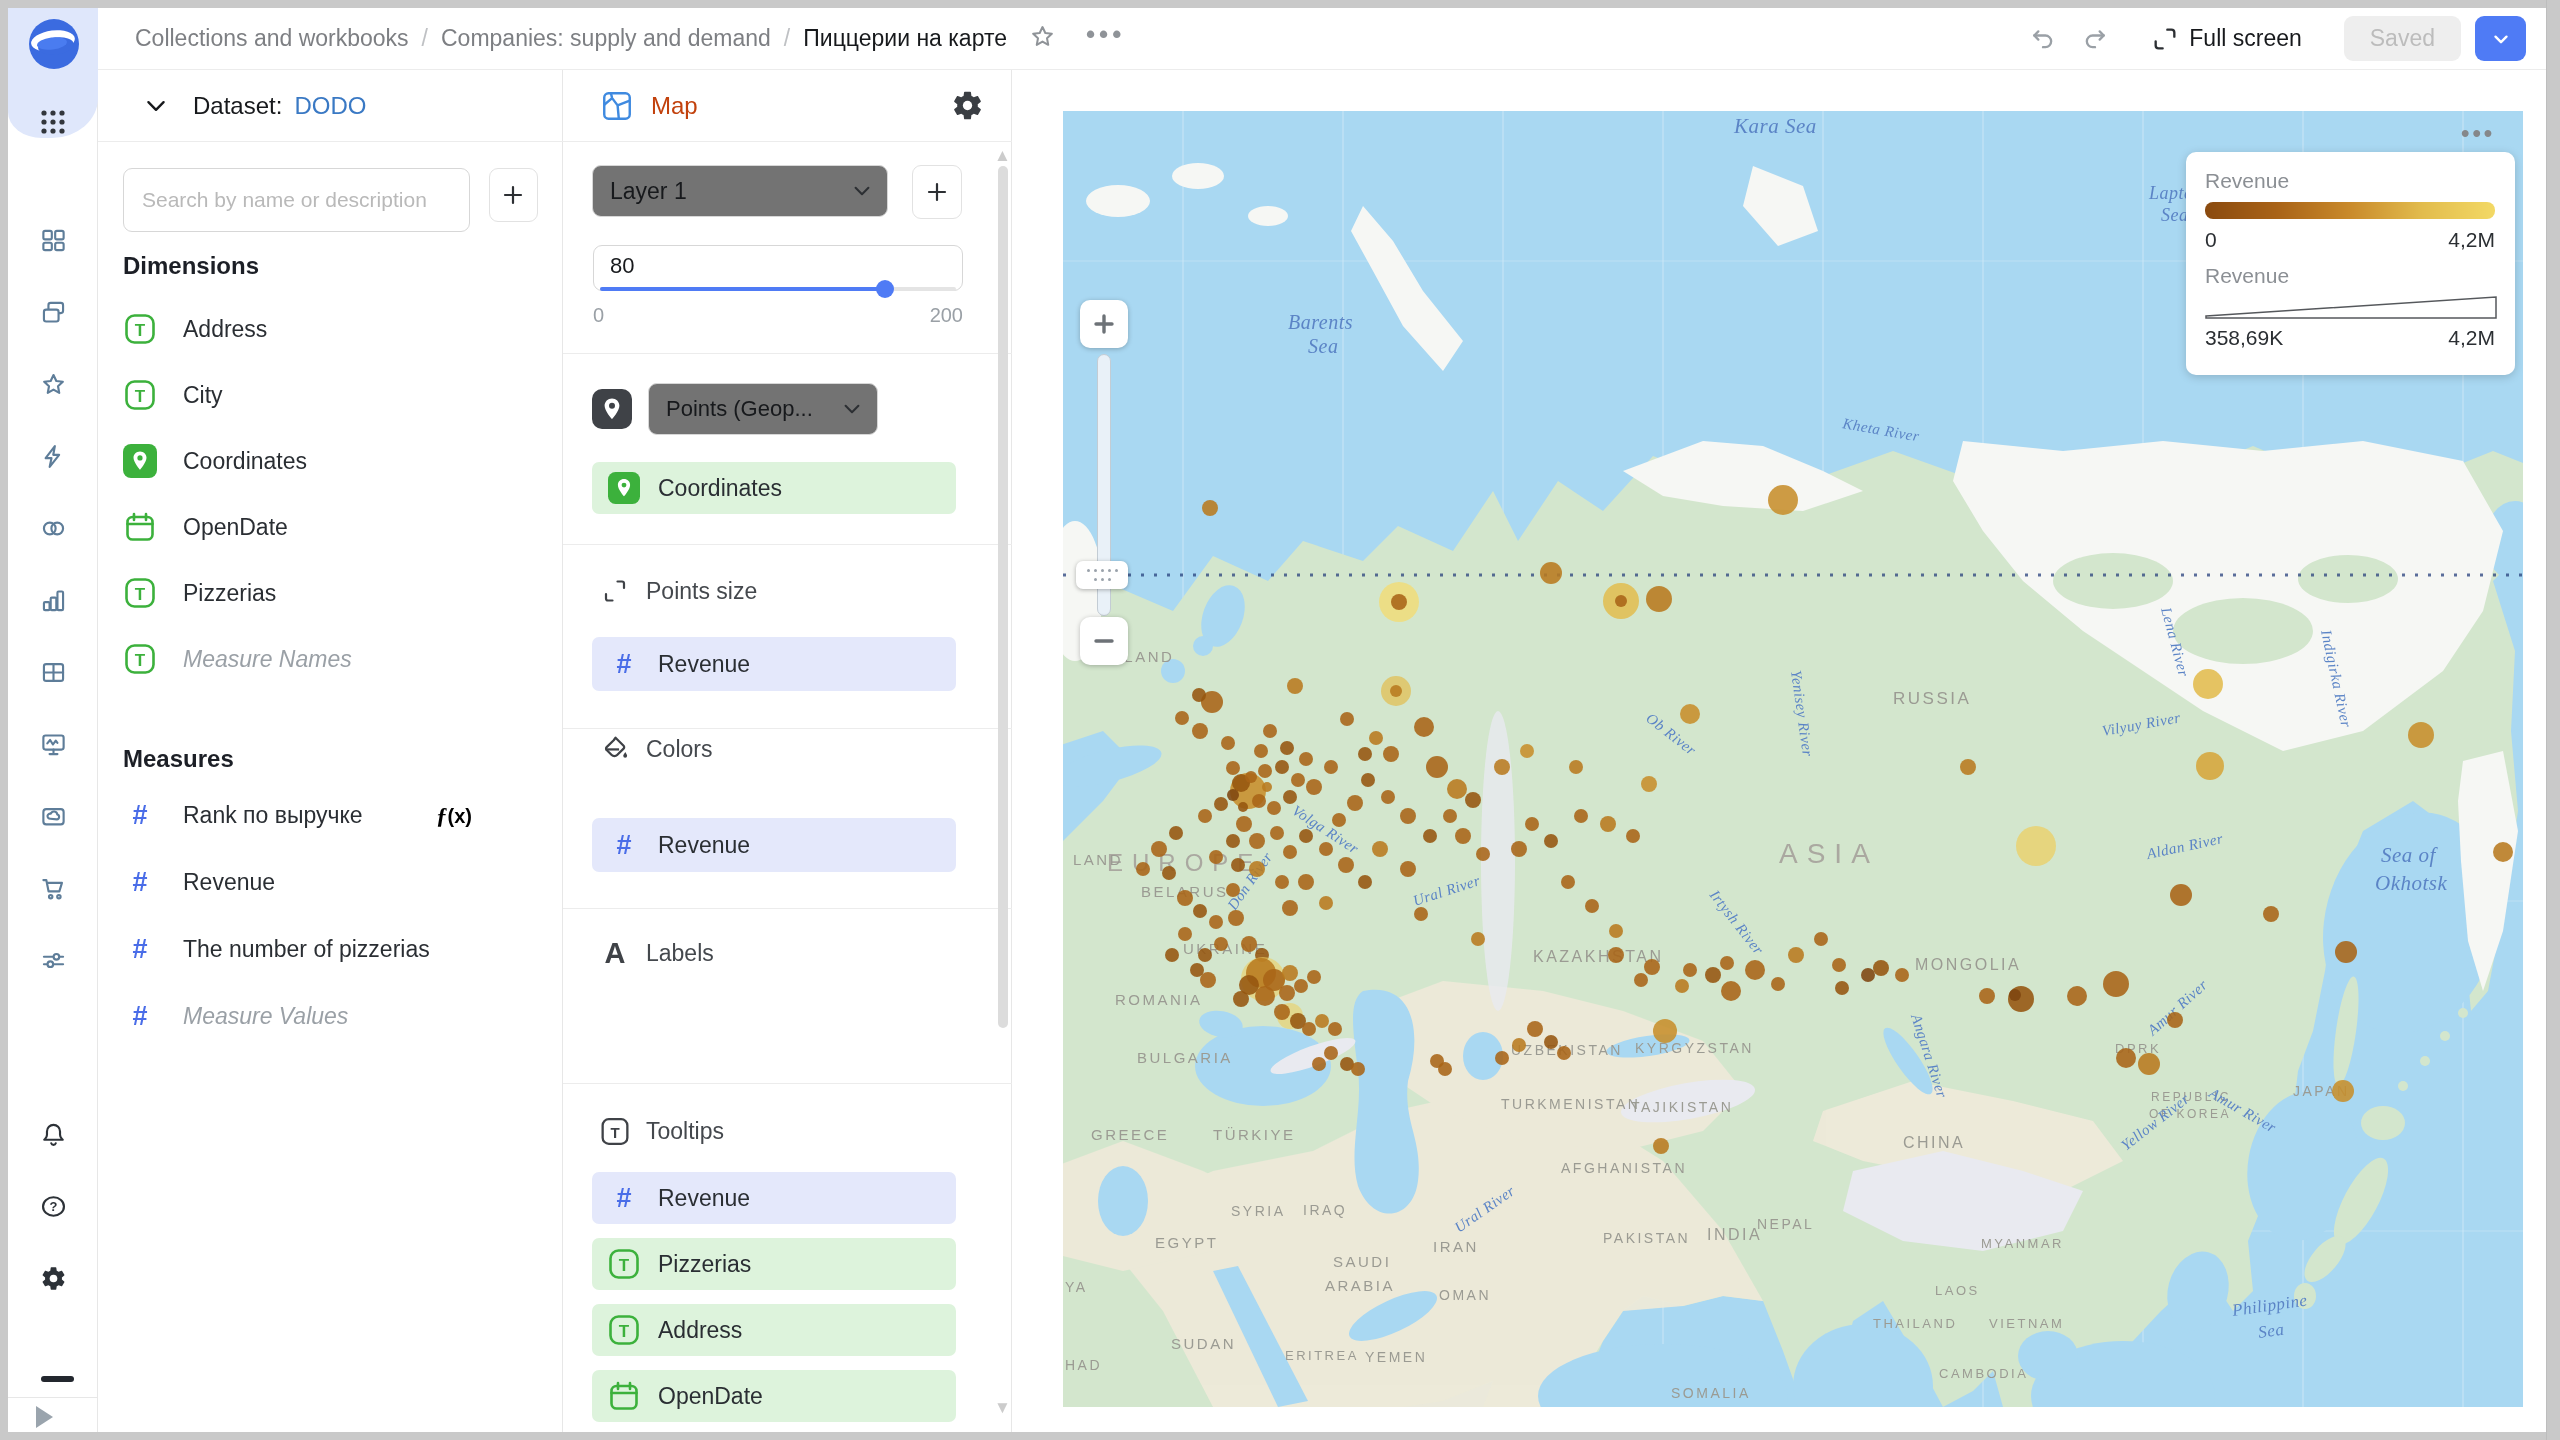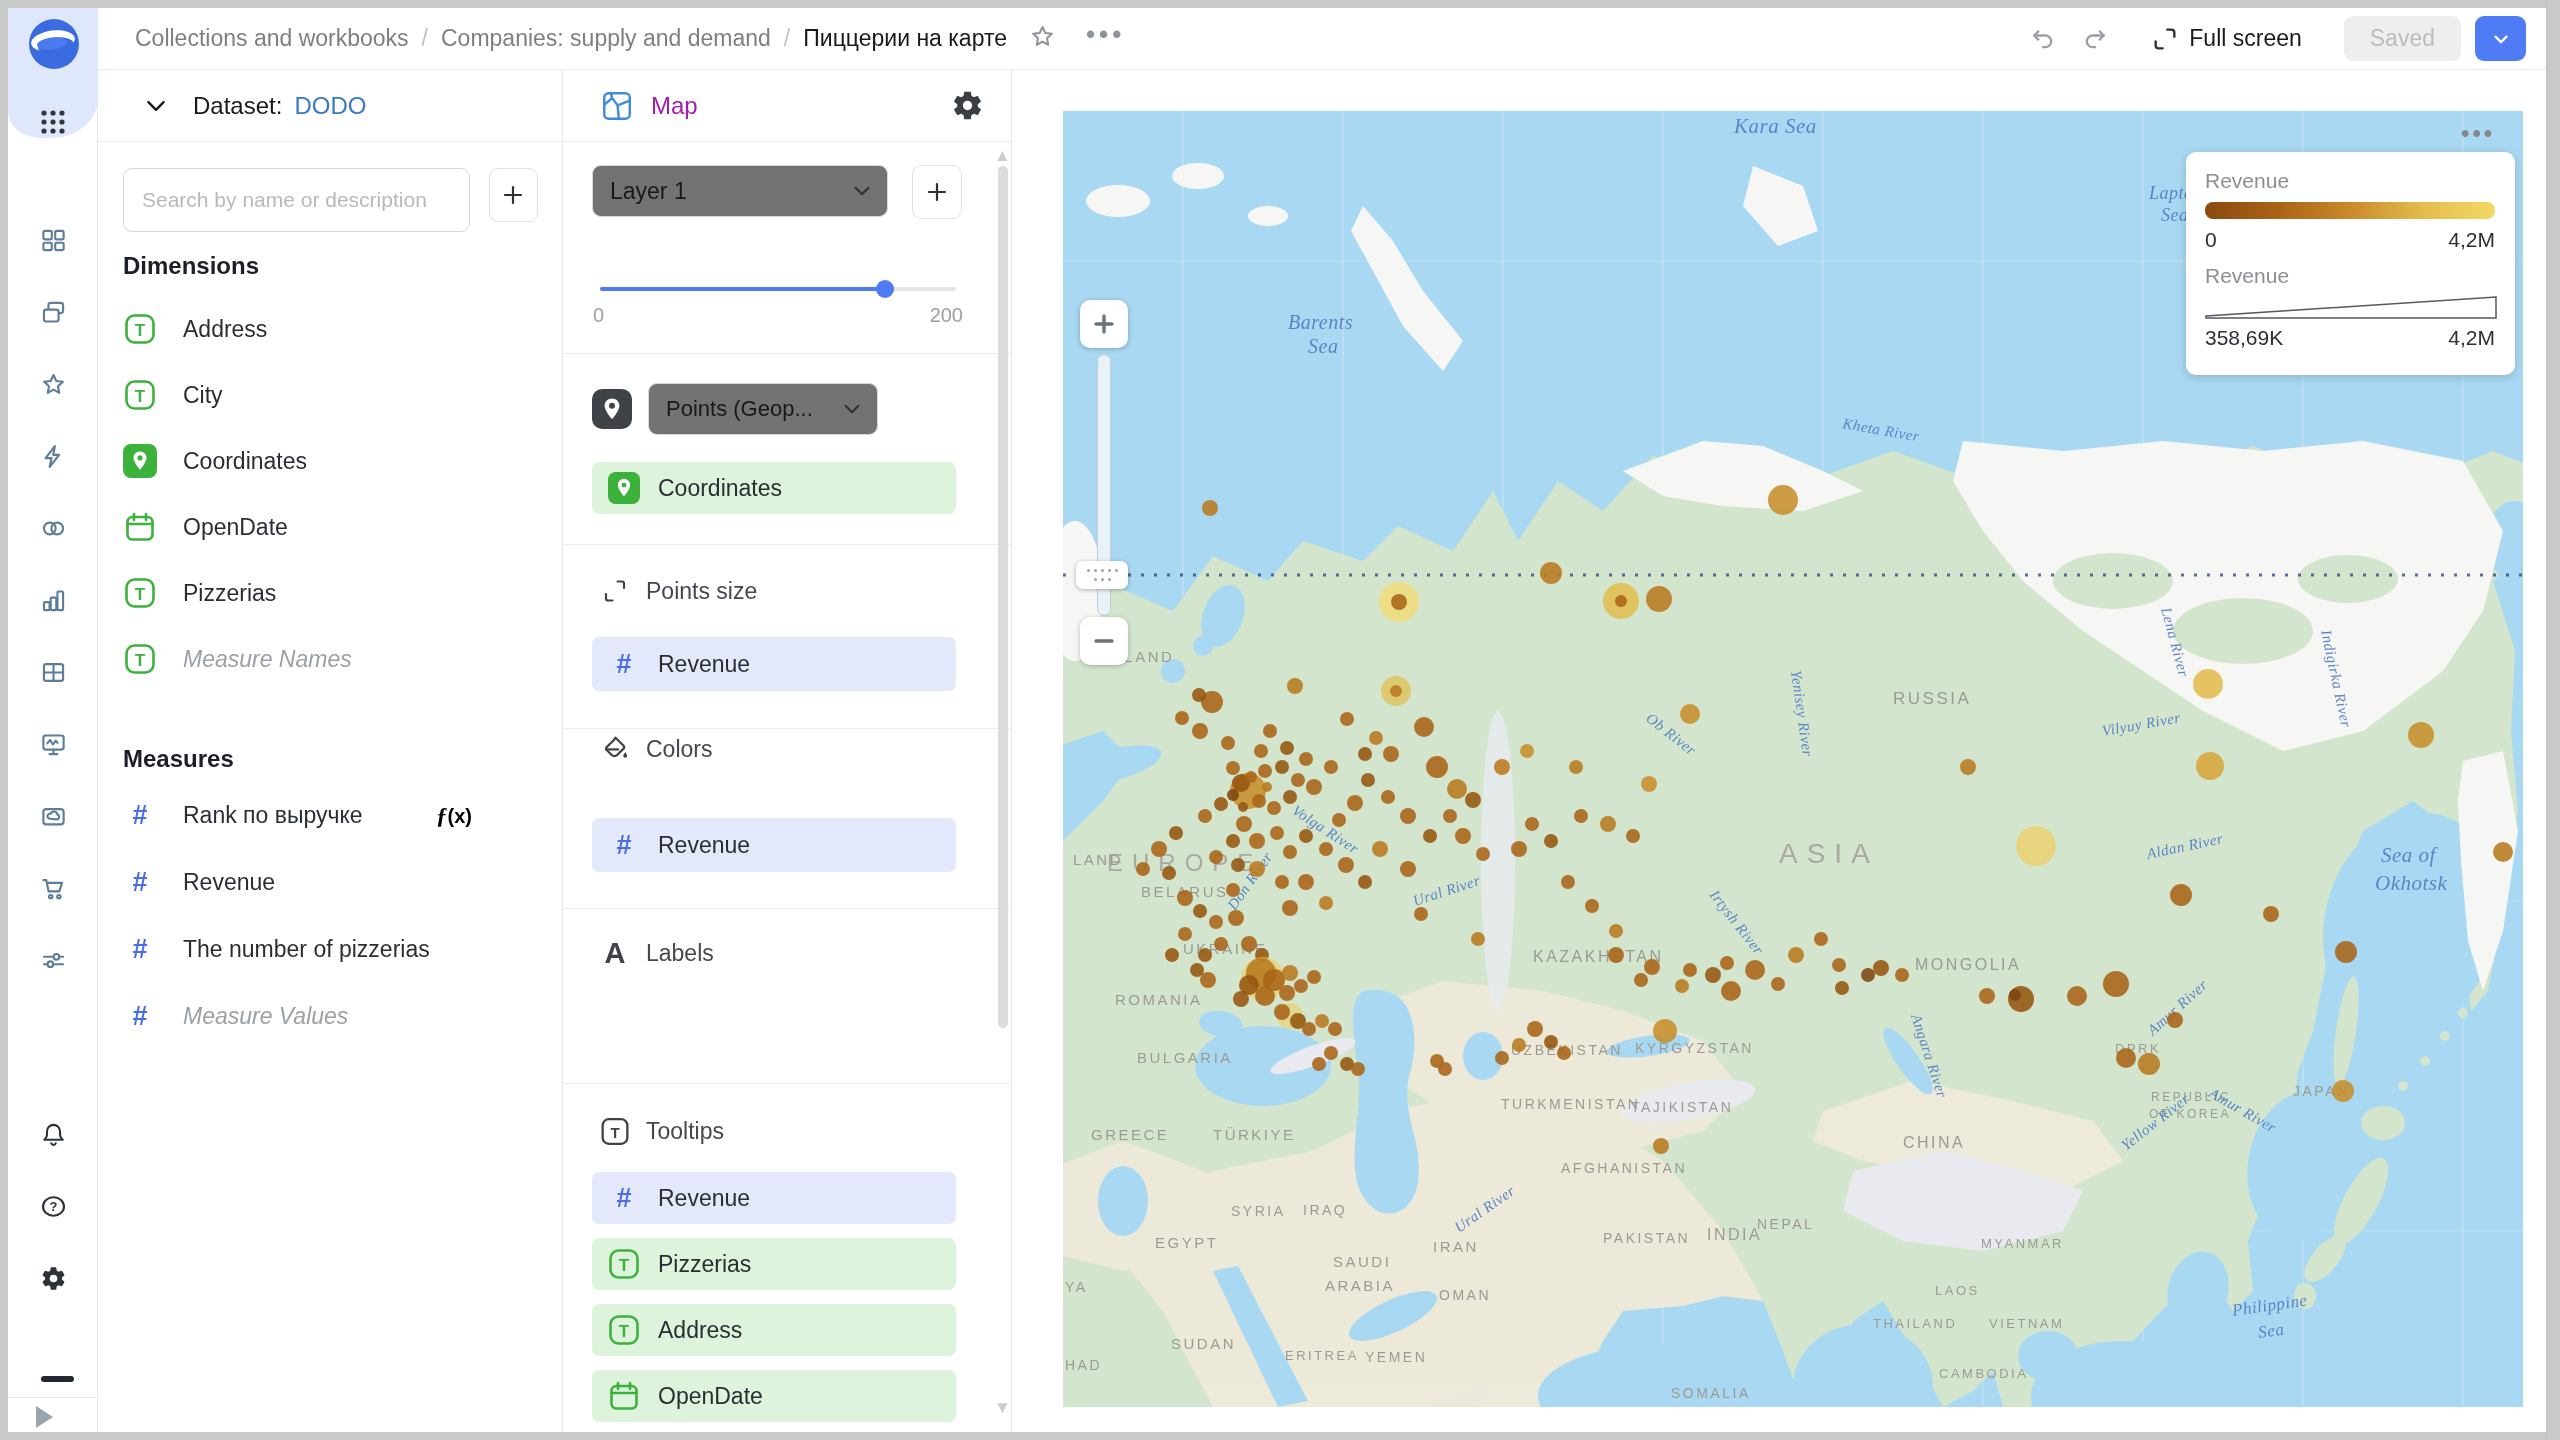--- a/index.html
+++ b/index.html
@@ -61,21 +61,21 @@
   #ds-meas .fld-row { height:67px; }
   .fld-ico { width:34px; height:34px; flex:0 0 34px; display:flex; align-items:center; justify-content:center; }
   .fld-label { font-size:23px; color:#2a2e33; margin-left:26px; }
   .fld-label.muted { color:#9aa0a6; font-style:italic; }
   .fx-badge { margin-left:auto; margin-right:90px; font-size:20px; color:#000000; font-weight:700; white-space:nowrap; }
   .fx-badge i { font-family:"Liberation Serif",serif; font-size:23px; }
 
   
   .cfg { position:absolute; left:563px; top:70px; width:449px; height:1362px; background:#fff; border-right:1px solid #e7e7e7; z-index:20; }
   .cfg-header { position:absolute; left:0; top:0; width:449px; height:72px; border-bottom:1px solid #ececec; display:flex; align-items:center; padding:0 28px 0 37px; }
-  .cfg-title { font-size:24px; color:#a21caf; margin-left:17px; }
+  .cfg-title { font-size:24px; color:#c2410c; margin-left:17px; }
   .cfg-gear { margin-left:auto; width:33px; height:33px; color:#3a3e43; cursor:pointer; }
   .select { border:1px solid #d7d7d7; border-radius:9px; display:flex; align-items:center; padding:0 14px 0 17px; font-size:23px; color:#17191c; cursor:pointer; background:#737373; }
   .select .chev { margin-left:auto; width:22px; height:22px; color:#2c2f33; flex:0 0 22px; }
   #layer-select { position:absolute; left:29px; top:95px; width:296px; height:52px; }
   #layer-add { position:absolute; left:349px; top:95px; }
   .opac-box { position:absolute; left:30px; top:175px; width:370px; height:46px; border:1px solid #d7d7d7; border-radius:9px; font-size:22px; color:#17191c; padding:7px 0 0 16px; }
   .opac-track { position:absolute; left:37px; top:217px; width:356px; height:4px; background:#e4e4e4; border-radius:2px; }
   .opac-fill { height:4px; background:#4f7bf5; border-radius:2px; }
   .opac-knob { position:absolute; top:-7px; width:18px; height:18px; border-radius:50%; background:#4f7bf5; cursor:pointer; }
   .opac-minmax { position:absolute; left:30px; top:234px; width:370px; display:flex; justify-content:space-between; font-size:20px; color:#9aa0a6; }
@@ -417,20 +417,23 @@
           <path d="M5 8.5 L12 15.5 L19 8.5"></path>
         </svg>
     </span>
   </div>
   <button class="btn-plus" id="layer-add">
     <svg width="24" height="24" viewBox="0 0 24 24" fill="none" stroke="currentColor" stroke-width="2.2" stroke-linecap="round">
         <path d="M12 4 v16 M4 12 h16"></path>
       </svg>
   </button>
 
+  <div class="opac-box">
+    <span>80</span>
+  </div>
   <div class="opac-track">
     <div class="opac-fill" id="opac-fill" style="width: 80%;"></div>
     <div class="opac-knob" id="opac-knob" style="left: calc(80% - 9px);"></div>
   </div>
   <div class="opac-minmax">
     <span>0</span>
     <span>200</span>
   </div>
 
   <div class="cfg-div" style="top:283px"></div>

